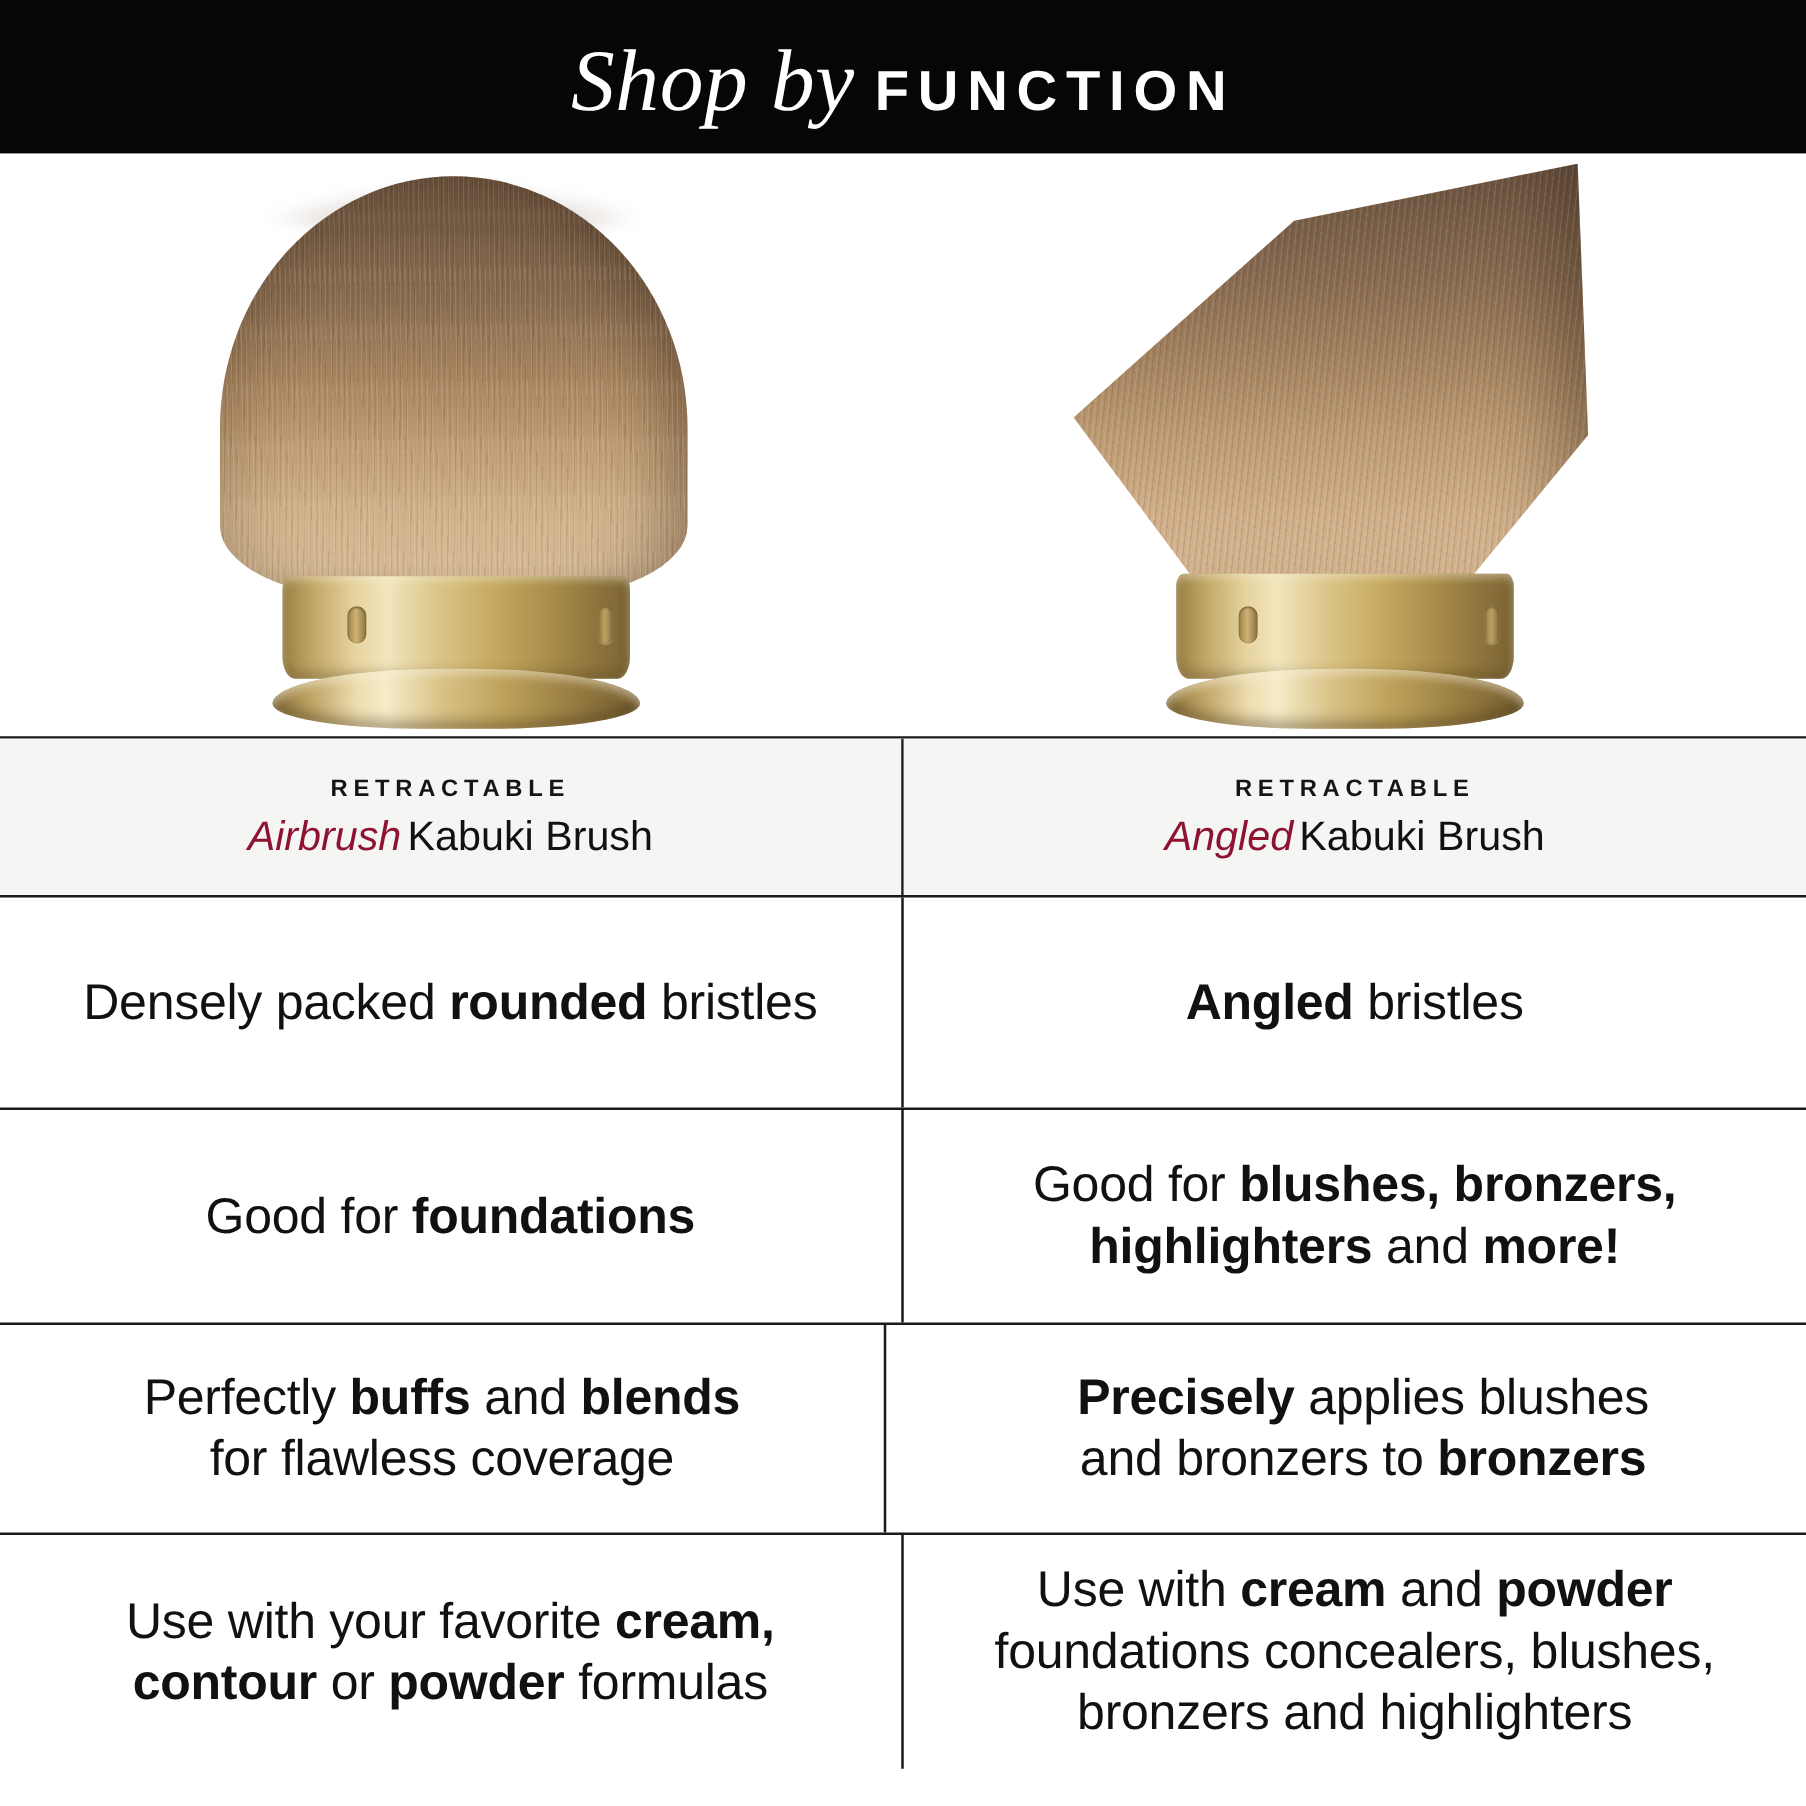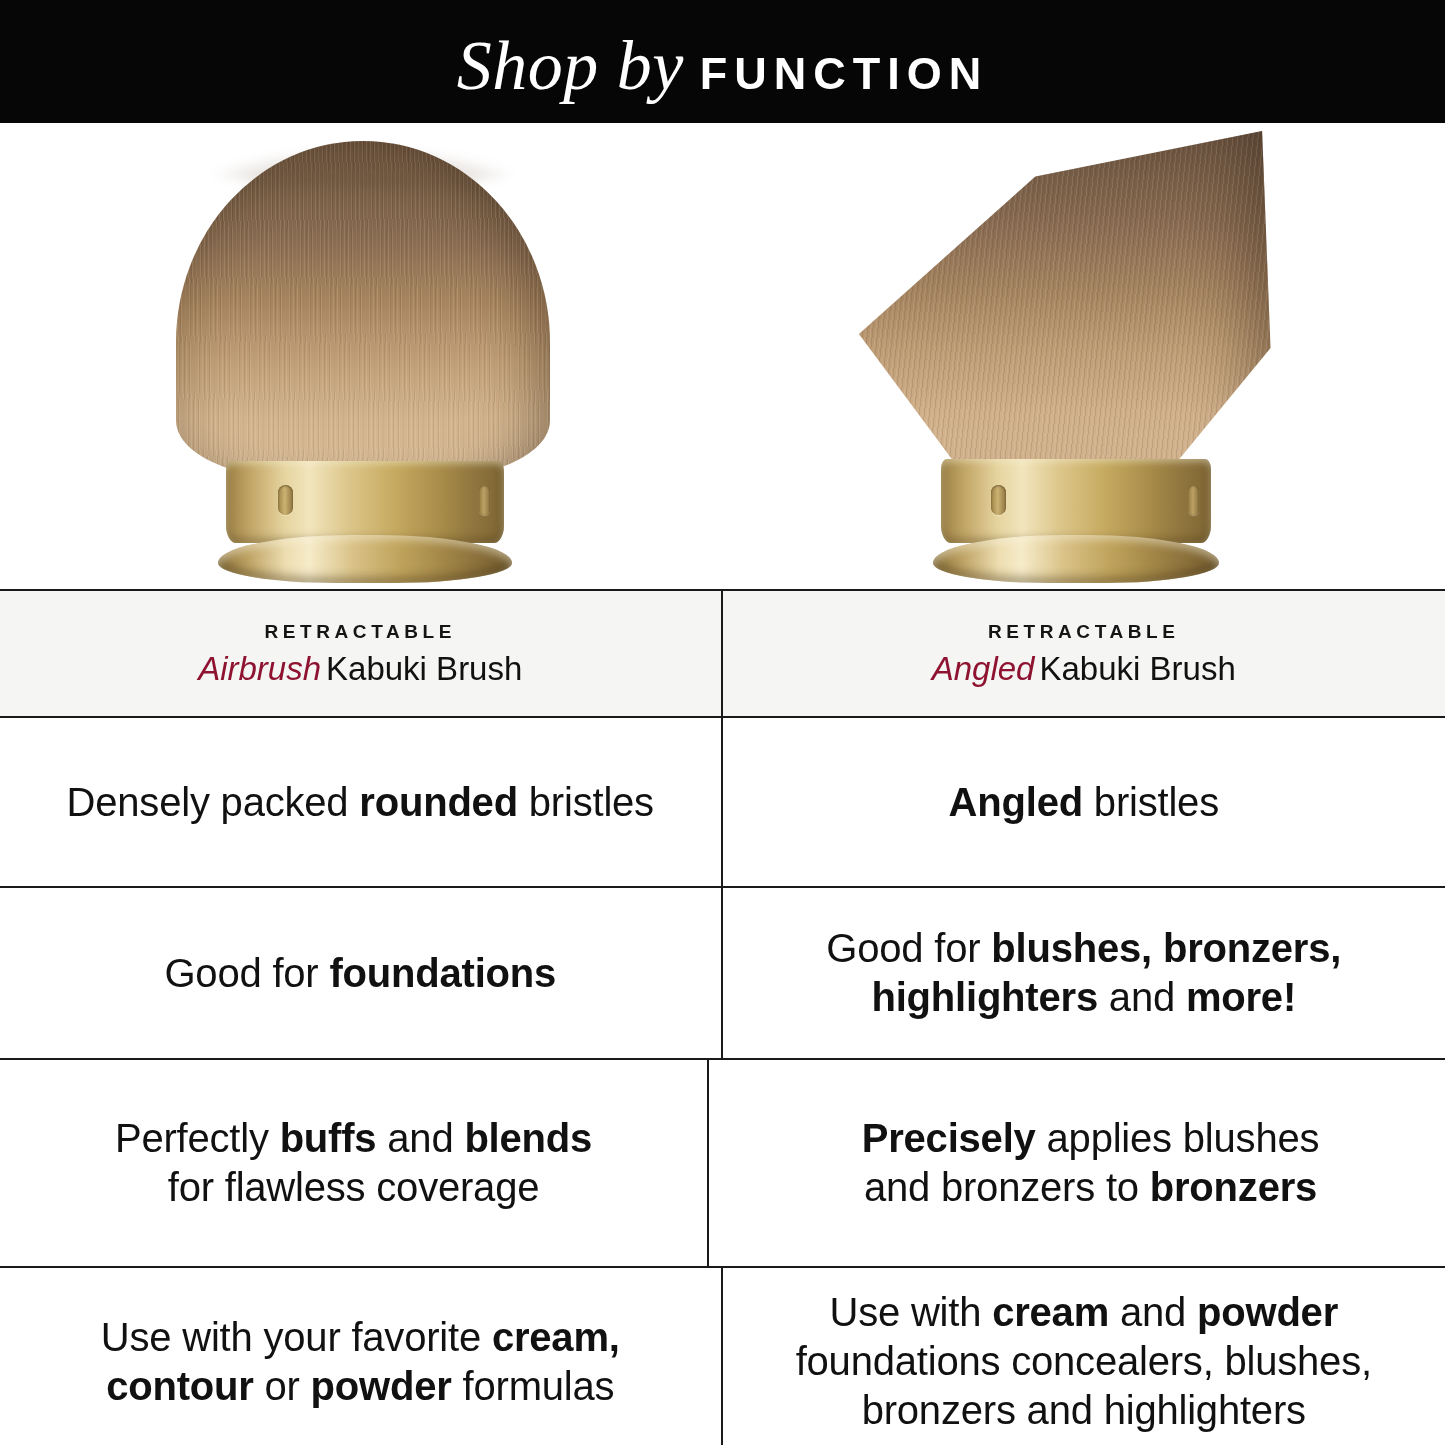--- a/index.html
+++ b/index.html
@@ -279,21 +279,21 @@
   }
   .prod-title .accent {
     font-style: italic;
     color: #8e1330;
     padding-right: 5px;
   }
 
   
   .row-feat-1 { height: 172px; }
   .row-feat-2 { height: 170px; }
-  .row-feat-3 { height: 208px; gap: 27px; }
+  .row-feat-3 { height: 168px; gap: 27px; }
   .row-feat-4 { height: 187px; }
 
   .feat {
     font-family: "Liberation Sans", sans-serif;
     font-size: 40px;
     font-weight: 400;
     color: #111111;
     line-height: 1.22;
     letter-spacing: -0.2px;
   }

